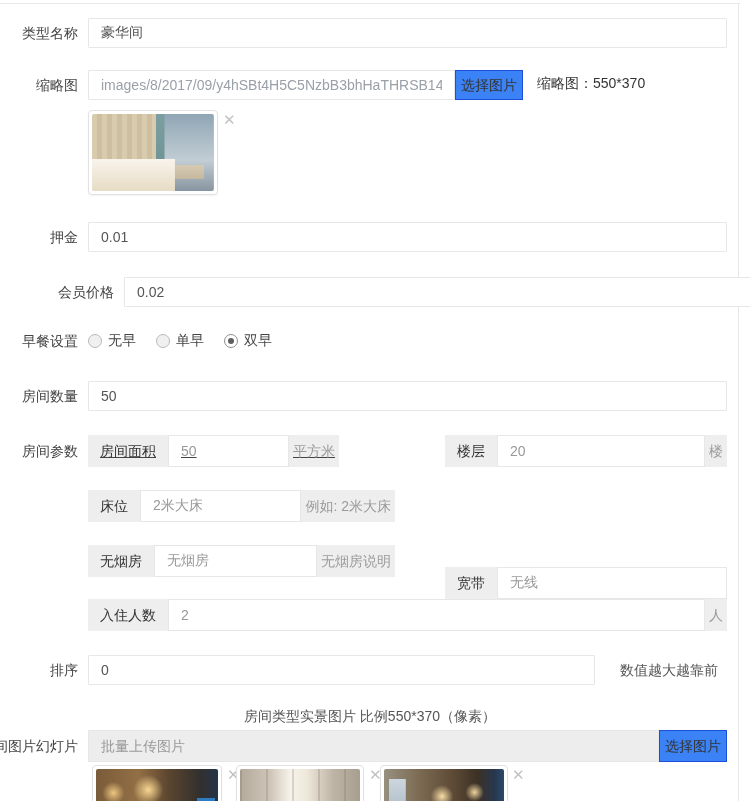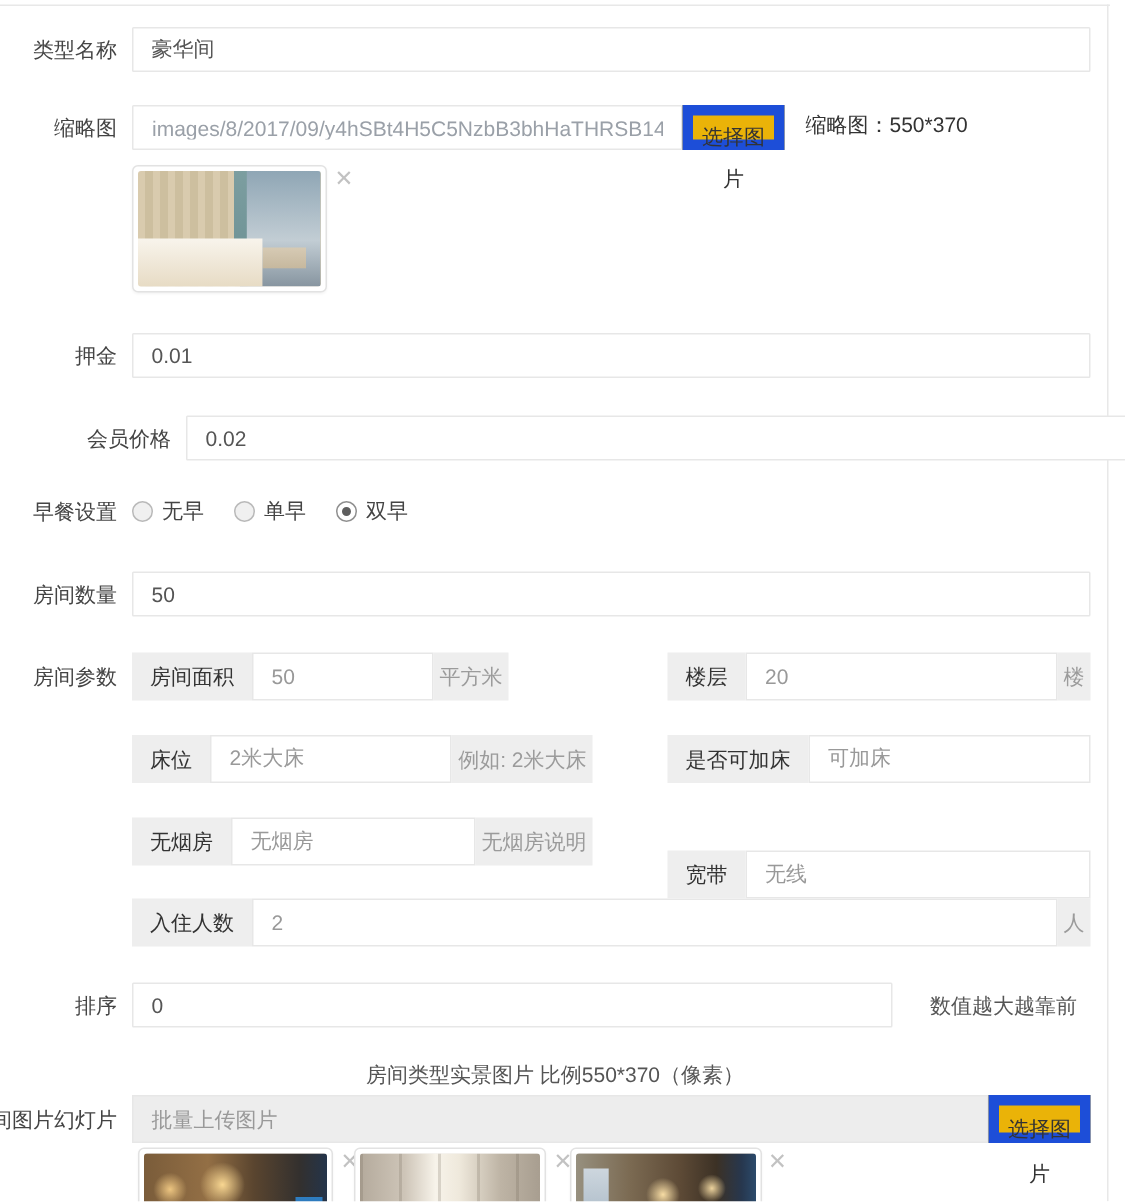--- a/index.html
+++ b/index.html
@@ -10,21 +10,21 @@
   .hline { position:absolute; left:0; top:3px; width:740px; height:1px; background:#e8e8e8; }
   .vline { position:absolute; left:738px; top:3px; width:1px; height:798px; background:#e8e8e8; }
 
   .row { position:absolute; left:0; width:738px; }
   .row-label { position:absolute; left:0; top:0; width:78px; text-align:right; color:#444; line-height:30px; white-space:nowrap; }
 
   .text-input { position:absolute; height:30px; border:1px solid #e7e7e7; background:#fff; color:#555;
                 font-family:"Liberation Sans", sans-serif; font-size:14px; padding:0 12px; outline:none; border-radius:1px; }
   .muted-val { color:#9aa0a8; }
 
-  .btn { position:absolute; height:30px; background:#eab308; border:7px solid #1d4ed8; color:#333;
+  .btn { position:absolute; height:30px; background:#3b82f6; border:1px solid #1d4ed8; color:#333;
          font-family:"Liberation Sans", sans-serif; font-size:14px; text-align:center; line-height:28px; cursor:pointer; }
 
   .hint { position:absolute; color:#333; line-height:26px; white-space:nowrap; }
 
   
   .thumb-frame { position:absolute; background:#fff; border:1px solid #e2e2e2; border-radius:4px; padding:3px;
                  box-shadow:0 1px 2px rgba(0,0,0,.05); }
   .thumb-img { width:100%; height:100%; border-radius:2px; background-repeat:no-repeat; }
   .remove-x { position:absolute; color:#c2c2c2; font-size:15px; line-height:15px; cursor:pointer; }
 
@@ -143,42 +143,38 @@
     </div>
   </div>
 
   <div class="row" style="top:381px;height:30px;">
     <span class="row-label">房间数量</span>
     <input class="text-input" style="left: 88px; top: 0px; width: 639px;" value="50">
   </div>
 
   <div class="row" style="top:435px;height:32px;">
     <span class="row-label" style="line-height:32px;">房间参数</span>
-    <div class="igroup" style="left:88px;top:0;width:251px;">
+    <div class="igroup" style="left:88px;top:0;width:251px;text-decoration:underline;">
       <span class="gcell">房间面积</span>
       <input value="50" style="">
       <span class="gaddon">平方米</span>
     </div>
     <div class="igroup" style="left:445px;top:0;width:282px;">
       <span class="gcell">楼层</span>
       <input value="20" style="">
       <span class="gaddon">楼</span>
     </div>
   </div>
 
   <div class="row" style="top:490px;height:32px;">
     <div class="igroup" style="left:88px;top:0;width:307px;">
       <span class="gcell">床位</span>
       <input value="2米大床" style="">
       <span class="gaddon">例如: 2米大床</span>
     </div>
-    <div class="igroup" style="left:445px;top:0;width:282px;">
-      <span class="gcell">是否可加床</span>
-      <input value="可加床" style="">
-    </div>
   </div>
 
   <div class="row" style="top:545px;height:16px;">
     <div class="igroup" style="left:88px;top:0;width:307px;">
       <span class="gcell">无烟房</span>
       <input value="无烟房" style="">
       <span class="gaddon">无烟房说明</span>
     </div>
     <div class="igroup" style="left:445px;top:0;width:282px;margin-top:22px;">
       <span class="gcell">宽带</span>

